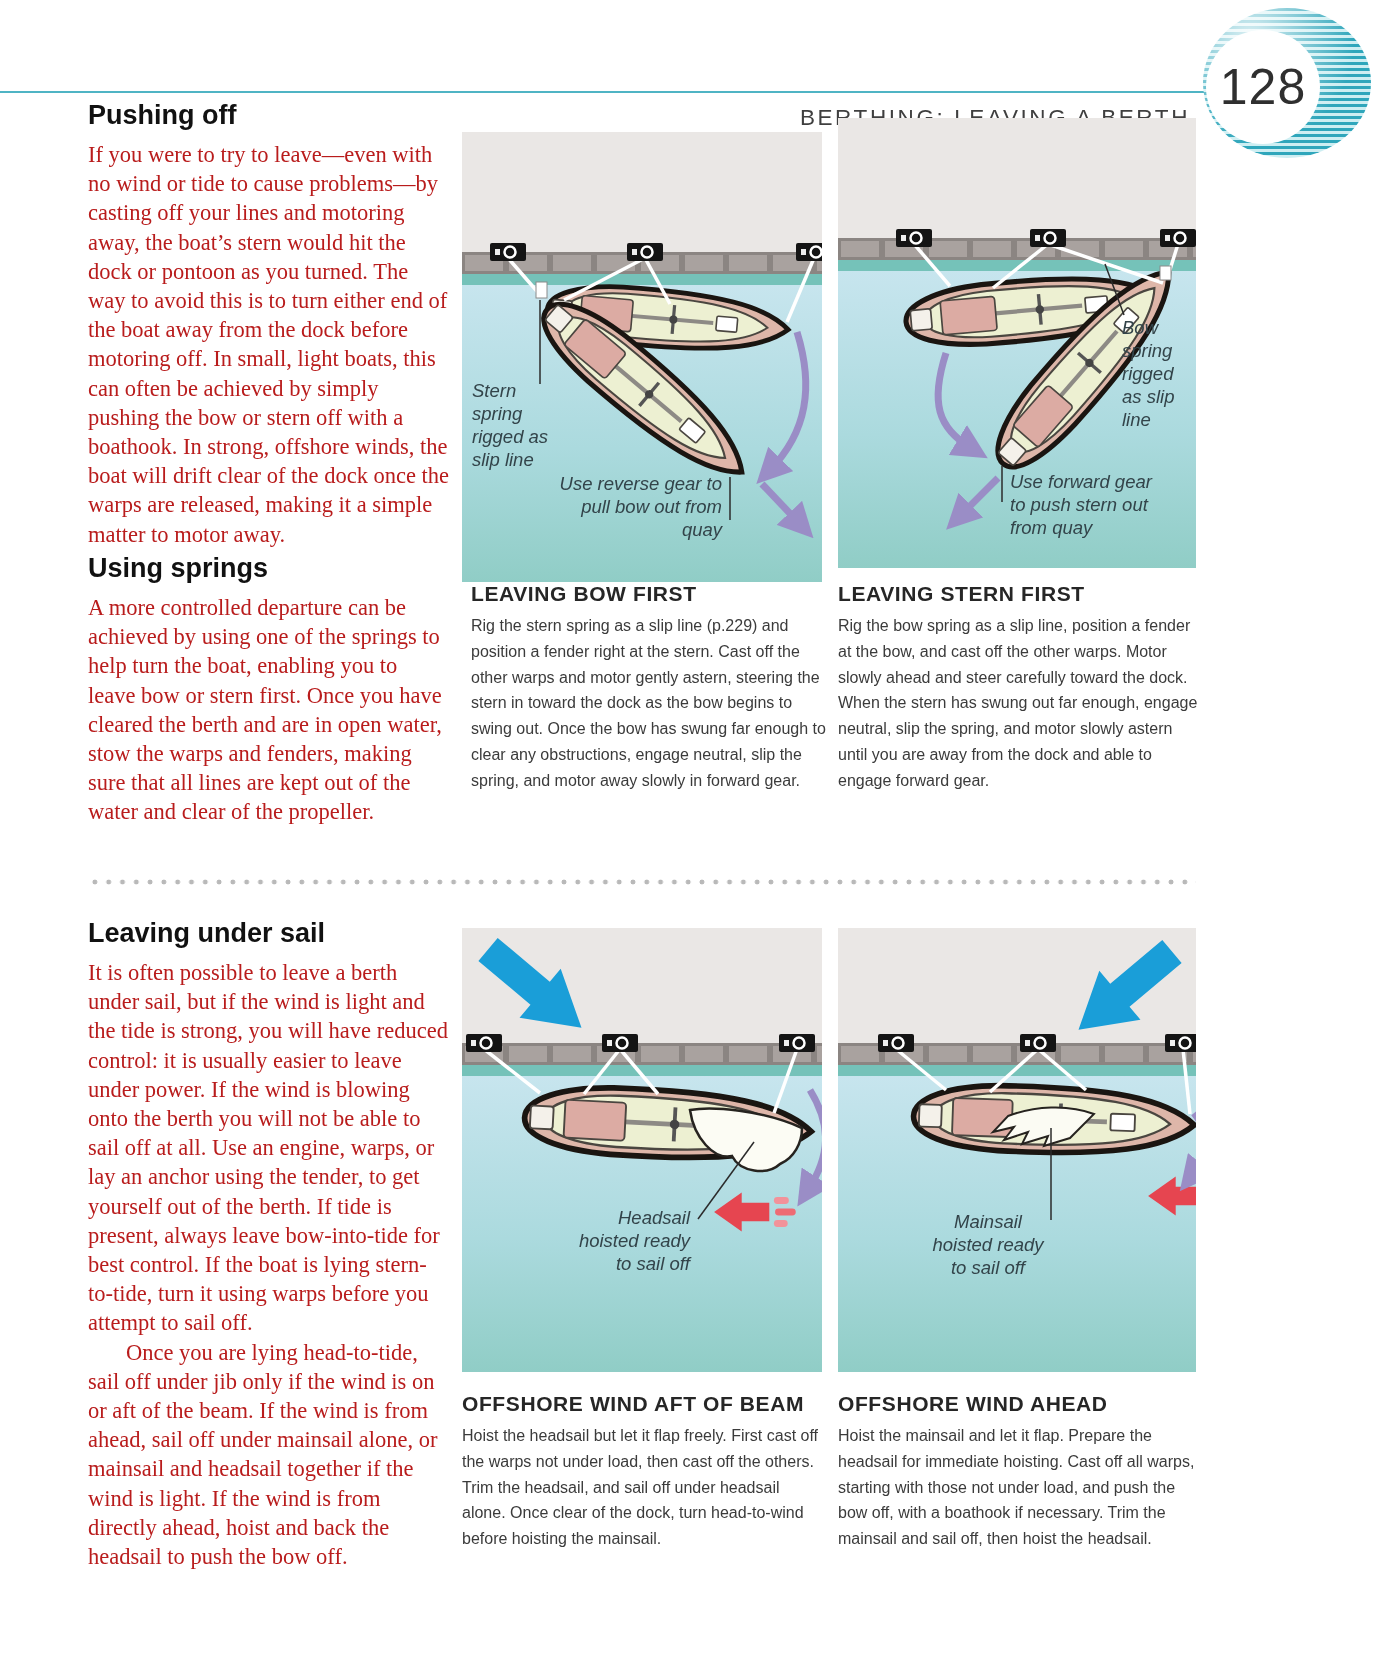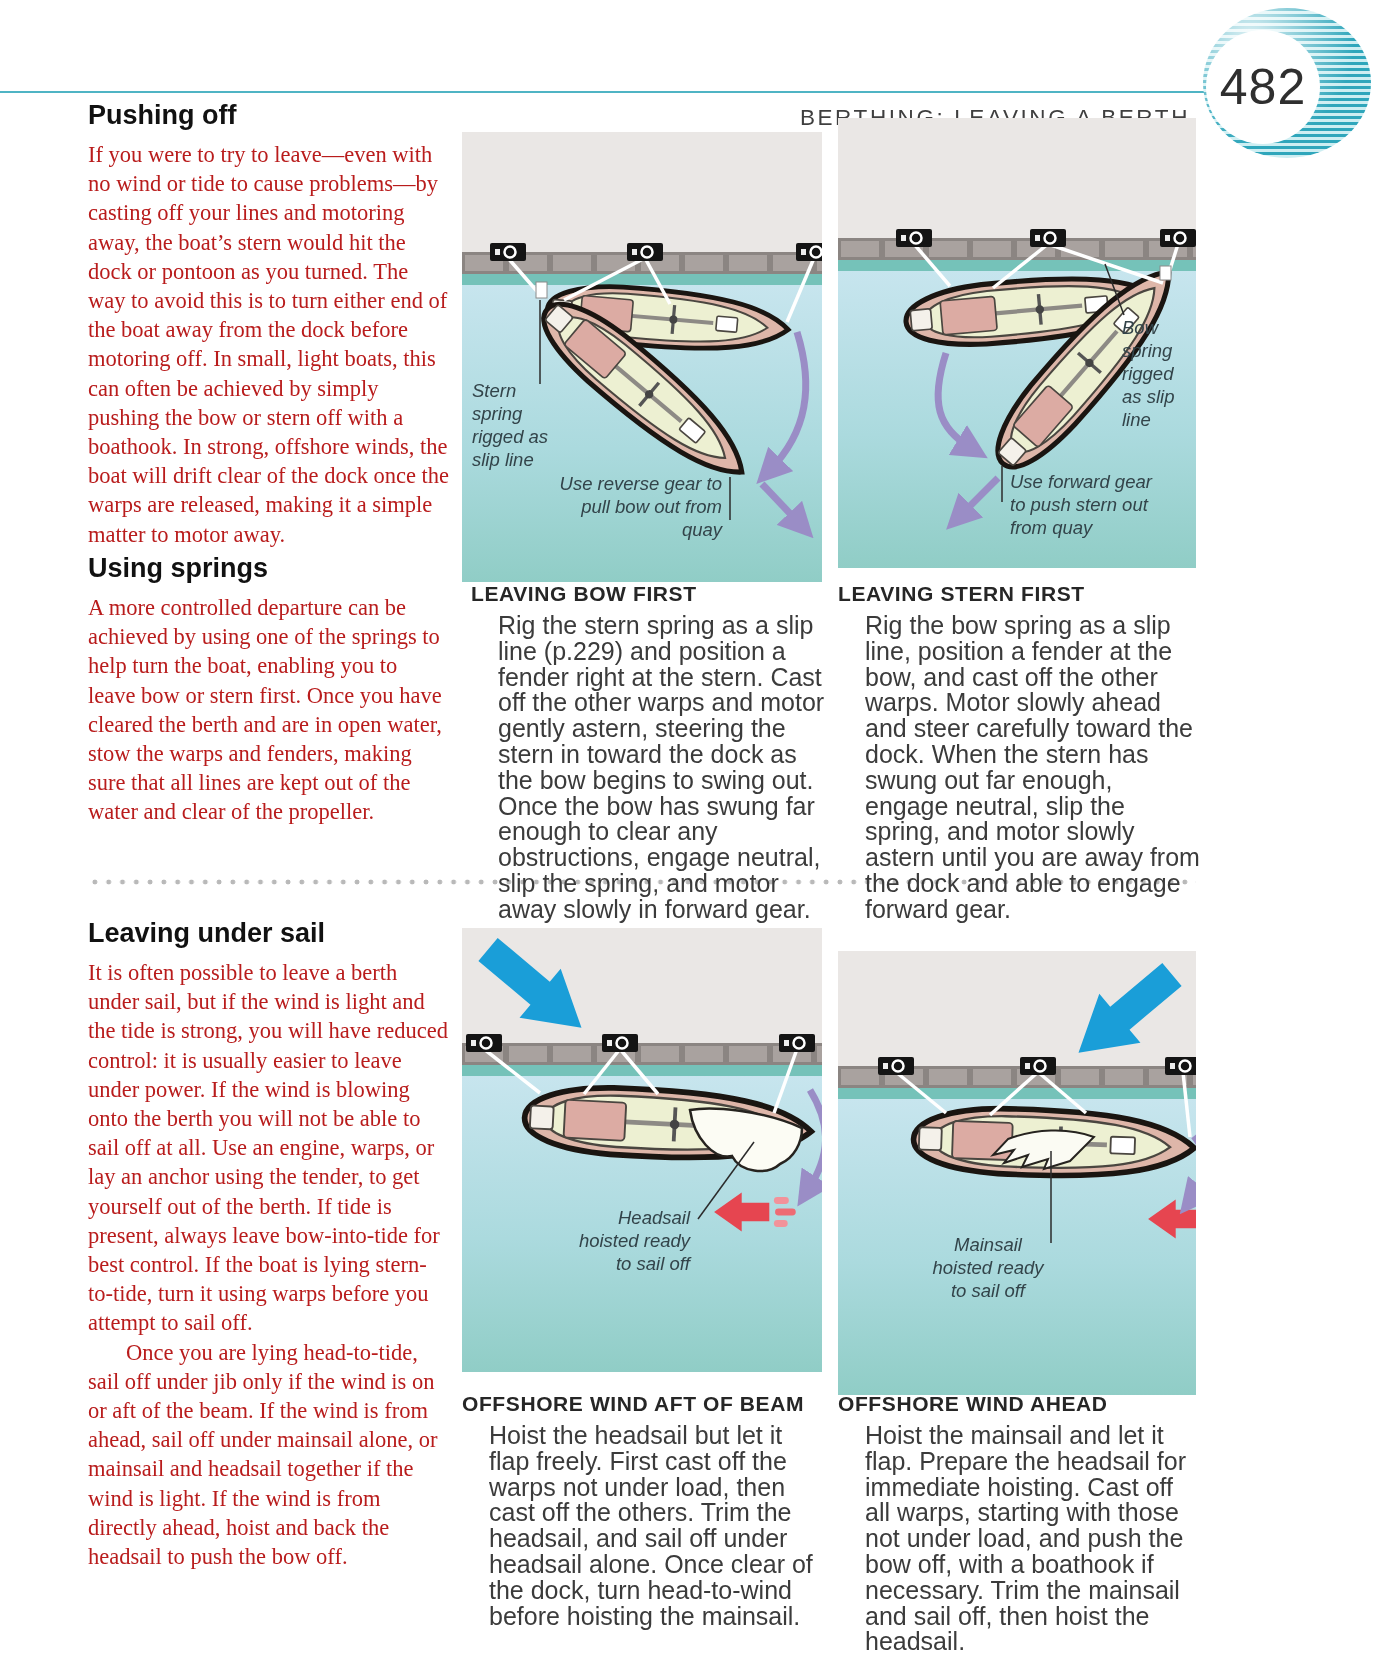--- a/index.html
+++ b/index.html
@@ -29,21 +29,21 @@
         background-size:13.8px 6px;background-repeat:repeat-x;}
 
   
   .fig{position:absolute;overflow:hidden;padding-left:36px;}
   .fig svg{position:absolute;left:0;top:0;}
   .fig-label{position:absolute;font-style:italic;font-size:18.5px;line-height:23px;color:#33444a;}
 
   
   .caption{position:absolute;width:362px;}
   .cap-title{font-size:21px;font-weight:bold;letter-spacing:.6px;color:#262626;margin-bottom:7px;}
-  .cap-body{font-size:25px;line-height:25.8px;color:#3b3b3b;margin-left:27px;}
+  .cap-body{font-size:16px;line-height:25.8px;color:#3b3b3b;}
 </style>
 </head>
 <body>
 
 <svg width="0" height="0" style="position:absolute" aria-hidden="true">
   <defs>
     <linearGradient id="wg" x1="0" y1="0" x2="0" y2="1">
       <stop offset="0" stop-color="#c7e5ee"></stop>
         <stop offset="0.55" stop-color="#abdade"></stop>
       <stop offset="1" stop-color="#90cdc6"></stop>
@@ -79,21 +79,21 @@
       <rect x="26" y="7" width="12" height="6" rx="3" fill="#f2929a"></rect>
     </g>
   </defs>
 </svg>
 
 <div class="page">
 
   <div class="hdr-title">BERTHING: LEAVING A BERTH</div>
   <div class="hdr-rule"></div>
   <div class="ball"></div>
-  <div class="ball-num">482</div>
+  <div class="ball-num">128</div>
 
   <div class="section" style="top:100px">
     <h2>Pushing off</h2>
     <p>If you were to try to leave—even with no wind or tide to cause problems—by casting off your lines and motoring away, the boat’s stern would hit the dock or pontoon as you turned. The way to avoid this is to turn either end of the boat away from the dock before motoring off. In small, light boats, this can often be achieved by simply pushing the bow or stern off with a boathook. In strong, offshore winds, the boat will drift clear of the dock once the warps are released, making it a simple matter to motor away.</p>
   </div>
   <div class="section" style="top:553px">
     <h2>Using springs</h2>
     <p>A more controlled departure can be achieved by using one of the springs to help turn the boat, enabling you to leave bow or stern first. Once you have cleared the berth and are in open water, stow the warps and fenders, making sure that all lines are kept out of the water and clear of the propeller.</p>
   </div>
   <div class="dots"></div>
@@ -192,21 +192,21 @@
       <use href="#cleat" transform="translate(22,115)"></use>
       <use href="#cleat" transform="translate(158,115)"></use>
       <use href="#cleat" transform="translate(335,115)"></use>
       <use href="#redArrow" transform="translate(282,284) scale(1.15)"></use>
       <path d="M348,162 C370,198 368,228 346,262" fill="none" stroke="#9a8dc6" stroke-width="7" marker-end="url(#pa)"></path>
       <line x1="292" y1="214" x2="236" y2="291" stroke="#2b2b2b" stroke-width="1.5"></line>
     </svg>
     <div class="fig-label" style="left:110px;top:278px;width:118px;text-align:right">Headsail hoisted ready to sail off</div>
   </div>
 
-  <div class="fig" style="left:838px;top:951px;width:358px;height:560px">
+  <div class="fig" style="left:838px;top:928px;width:358px;height:560px">
     <svg width="358" height="444" viewBox="0 0 358 444">
       <rect x="0" y="0" width="358" height="117" fill="#eae7e5"></rect>
       <rect x="0" y="115" width="358" height="22" fill="#8b8582"></rect>
       <rect x="0" y="118" width="358" height="16" fill="url(#paving)"></rect>
       <rect x="0" y="137" width="358" height="11" fill="#75c2b9"></rect>
       <rect x="0" y="148" width="358" height="296" fill="url(#wg)"></rect>
       <use href="#windArrow" transform="translate(288,62) rotate(140)"></use>
       <use href="#boat" transform="translate(215,192) rotate(2) scale(0.93)"></use>
       <path d="M256,186 C230,176 196,178 170,188 L155,204 L176,199 L166,212 L190,204 L184,216 L210,208 L206,218 L232,210 Z" fill="#fbfbf3" stroke="#26231f" stroke-width="2"></path>
       <g stroke="#fff" stroke-width="3.5">

